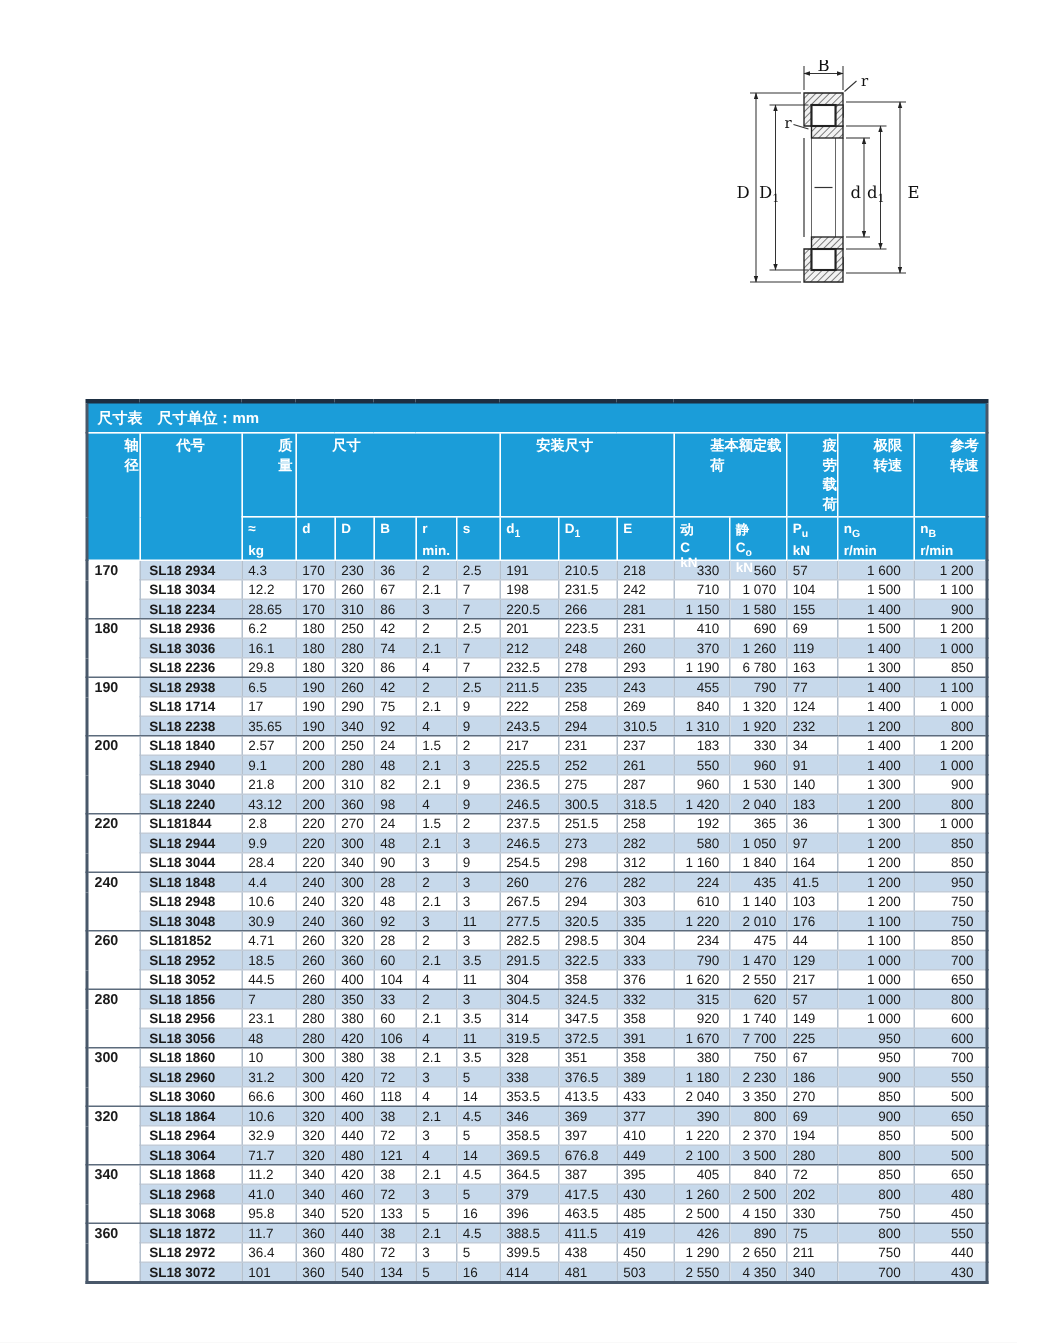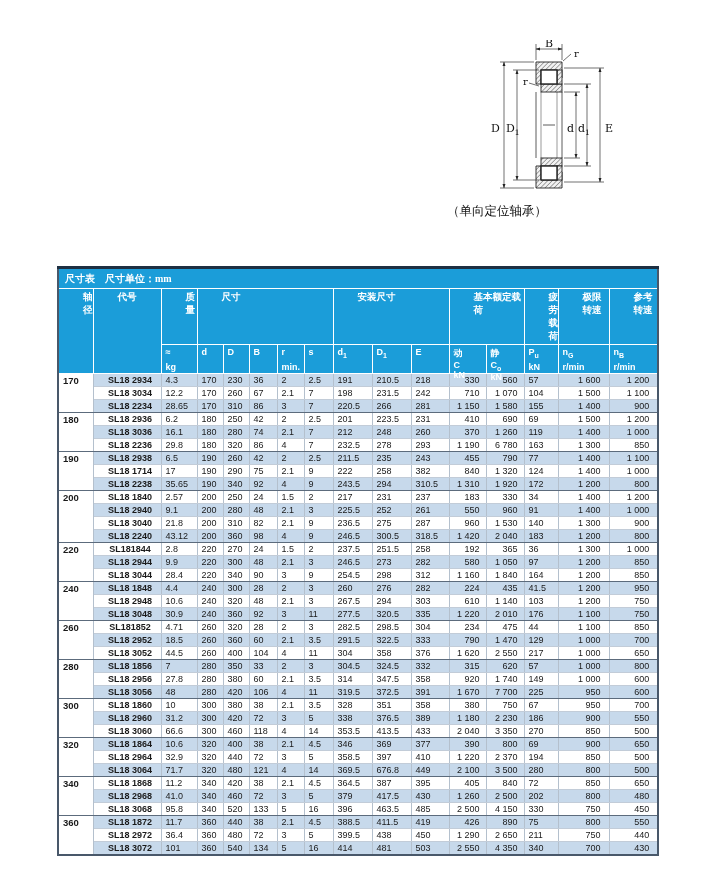--- a/index.html
+++ b/index.html
@@ -13,32 +13,32 @@
   .dim-label-sm { font-family:"DejaVu Serif", serif; font-size:10px; fill:#111; }
   .ss { font-size:7.5px; }
   .caption { position:absolute; left:447px; top:203px; font-size:12.5px; color:#111; line-height:16px; }
 
   
   table.spec { position:absolute; left:57px; top:266px; width:600px;
     border-collapse:collapse; table-layout:fixed; font-size:9px; color:#1a1a1a;
     border:2px solid #49586a; border-top:3px solid #1d2f42; }
   .spec th { background:#1b9dd9; color:#ffffff; font-weight:bold; text-align:left;
     border:1px solid #ffffff; vertical-align:top; padding:2px 0 1px 4px; }
-  .spec tr.title-row th { height:20px; font-size:10px; padding:3px 0 2px 6px; vertical-align:middle;font-family:Liberation Serif, serif; }
+  .spec tr.title-row th { height:20px; font-size:10px; padding:3px 0 2px 6px; vertical-align:middle; }
   .spec tr.h1 th { height:22px; font-size:9.5px;padding-left:24px; }
   .spec tr.h2 th { height:28px; font-size:9px; font-weight:bold; }
   .sub2 { display:flex; flex-direction:column; justify-content:space-between; height:25px; }
   .sub1 { display:block; }
   .title-gap { display:inline-block; width:10px; }
   sub { font-size:7px; }
 
   .spec td { height:12px; line-height:12px; padding:0 0 0 4px; white-space:nowrap; overflow:hidden;
     border-left:1px solid #b4c0cd; border-right:1px solid #b4c0cd; border-bottom:1px solid #c2ccd8; }
   .spec tr.alt td { background:#c7d9eb; }
-  .spec td.code { font-weight:bold; padding-left:6px;text-align:center; }
+  .spec td.code { font-weight:bold; padding-left:6px; }
   .spec td.r { text-align:right; padding-right:6px; padding-left:0; }
   .spec td.rr { text-align:right; padding-right:8px; padding-left:0; }
   .spec td.dia { background:#ffffff !important; font-weight:bold; font-size:9.5px;
     vertical-align:top; padding-top:1px; border-bottom:1px solid #5c6b7c; }
   .spec tr.glast td { border-bottom:1px solid #5c6b7c; }
 </style>
 </head>
 <body>
 
 <div class="page">
@@ -113,21 +113,20 @@
       <text x="75" y="45" class="dim-label-sm">r</text>
       <text x="43" y="92" class="dim-label">D</text>
       <text x="58" y="92" class="dim-label"><tspan>D</tspan><tspan class="ss" dy="2.5">1</tspan></text>
       <text x="119" y="92" class="dim-label">d</text>
       <text x="130" y="92" class="dim-label"><tspan>d</tspan><tspan class="ss" dy="2.5">1</tspan></text>
       <text x="157" y="92" class="dim-label">E</text>
     </svg>
   </div>
 
   <div class="caption">
-    <div>（单向定位轴承）</div>
   </div>
 
   <table class="spec">
     <colgroup>
       <col style="width:35px">
         <col style="width:68px">
         <col style="width:36px">
       <col style="width:26px">
         <col style="width:26px">
         <col style="width:28px">
@@ -347,41 +346,41 @@
         <tr>
           <td class="code">SL18 1714</td>
           <td>17</td>
           <td>190</td>
           <td>290</td>
           <td>75</td>
           <td>2.1</td>
           <td>9</td>
           <td>222</td>
           <td>258</td>
-          <td>382</td>
+          <td>269</td>
           <td class="r">840</td>
           <td class="r">1 320</td>
           <td>124</td>
           <td class="rr">1 400</td>
           <td class="rr">1 000</td>
         </tr>
         <tr class="alt glast">
           <td class="code">SL18 2238</td>
           <td>35.65</td>
           <td>190</td>
           <td>340</td>
           <td>92</td>
           <td>4</td>
           <td>9</td>
           <td>243.5</td>
           <td>294</td>
           <td>310.5</td>
           <td class="r">1 310</td>
           <td class="r">1 920</td>
-          <td>172</td>
+          <td>232</td>
           <td class="rr">1 200</td>
           <td class="rr">800</td>
         </tr>
         <tr>
           <td rowspan="4" class="dia">200</td>
           <td class="code">SL18 1840</td>
           <td>2.57</td>
           <td>200</td>
           <td>250</td>
           <td>24</td>
@@ -616,21 +615,21 @@
           <td>324.5</td>
           <td>332</td>
           <td class="r">315</td>
           <td class="r">620</td>
           <td>57</td>
           <td class="rr">1 000</td>
           <td class="rr">800</td>
         </tr>
         <tr>
           <td class="code">SL18 2956</td>
-          <td>27.8</td>
+          <td>23.1</td>
           <td>280</td>
           <td>380</td>
           <td>60</td>
           <td>2.1</td>
           <td>3.5</td>
           <td>314</td>
           <td>347.5</td>
           <td>358</td>
           <td class="r">920</td>
           <td class="r">1 740</td>

